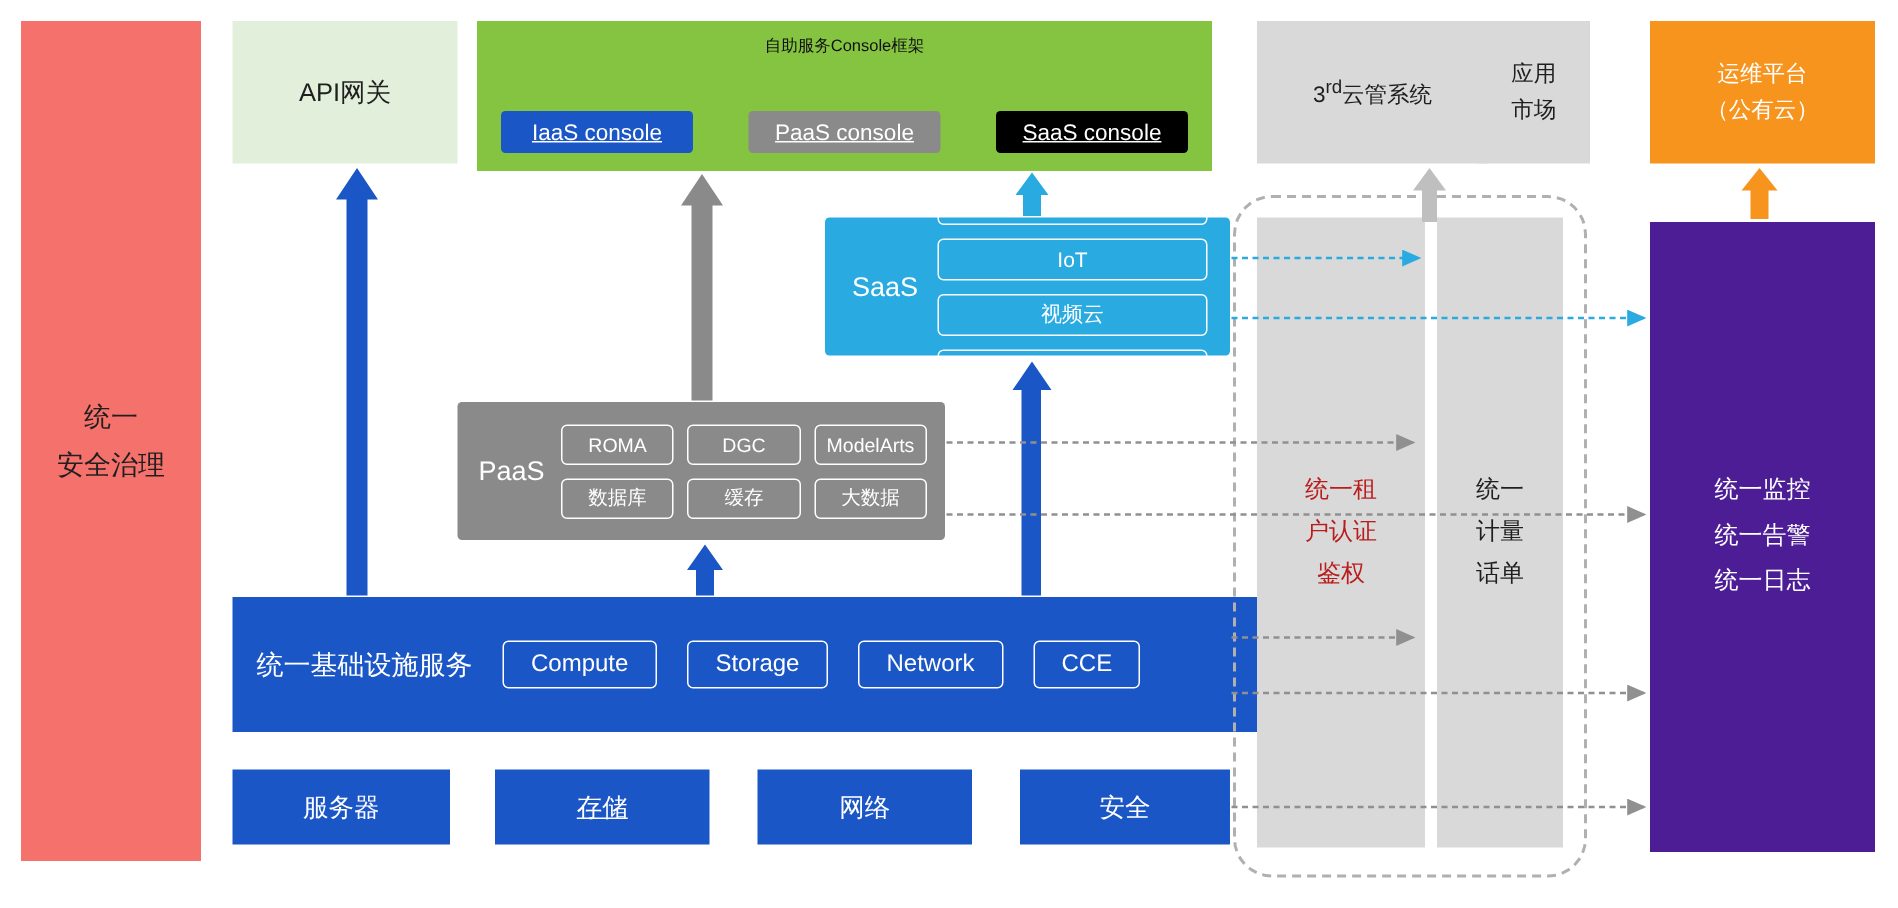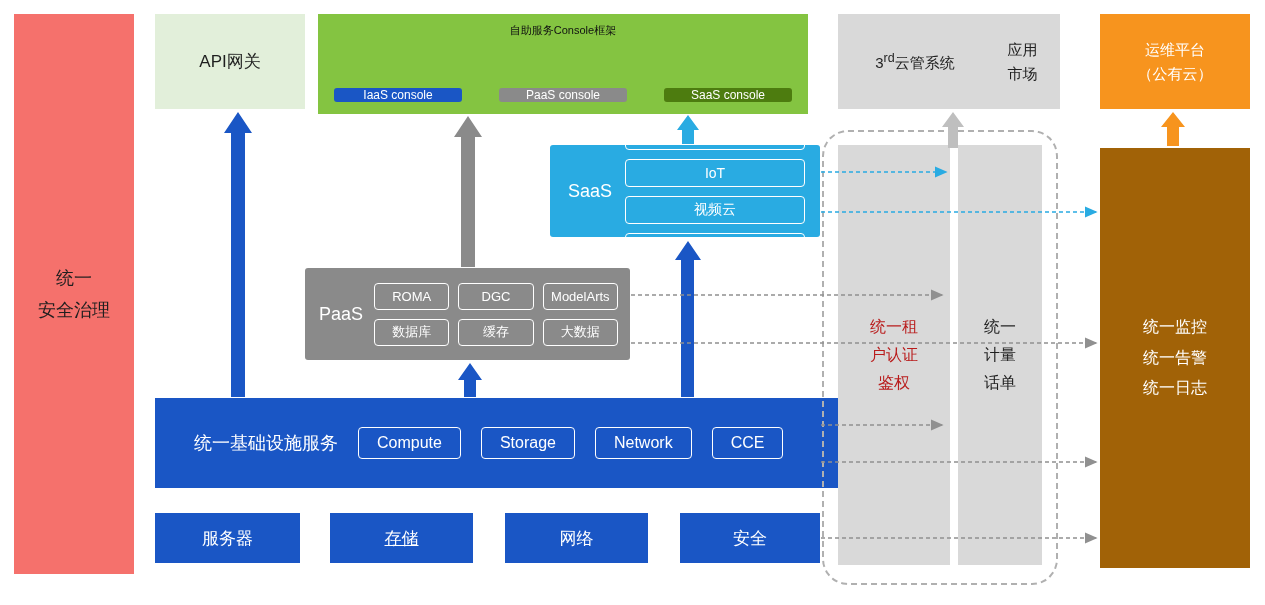--- a/index.html
+++ b/index.html
@@ -8,55 +8,55 @@
   .abs{position:absolute;box-sizing:border-box;}
   .center{display:flex;align-items:center;justify-content:center;text-align:center;}
   .pre{white-space:pre-line;}
 
   .bar-red{left:14px;top:14px;width:120px;height:560px;background:#F5716C;color:#1f1f1f;font-size:18px;line-height:1.8;}
   .box-api{left:155px;top:14px;width:150px;height:95px;background:#E2EFDA;color:#1f1f1f;font-size:17px;}
 
   .console-frame{left:318px;top:14px;width:490px;height:100px;background:#84C441;display:flex;flex-direction:column;}
   .console-title{text-align:center;margin-top:9px;font-size:11px;color:#111;}
   .console-buttons{display:flex;justify-content:space-between;padding:0 16px;margin:auto 0 12px;}
-  .console-btn{width:128px;height:14px;display:flex;align-items:center;justify-content:center;color:#fff;font-size:12px;border-radius:3px;}
+  .console-btn{width:128px;height:28px;display:flex;align-items:center;justify-content:center;color:#fff;font-size:15px;border-radius:3px;text-decoration:underline;}
   .btn-iaas{background:#1A56C5;}
   .btn-paas{background:#8A8A8A;}
-  .btn-saas{background:#4d7c0f;}
+  .btn-saas{background:#000000;}
 
   .box-3rd{left:838px;top:14px;width:154px;height:95px;background:#D9D9D9;color:#1f1f1f;font-size:15px;}
   .box-market{left:985px;top:14px;width:75px;height:95px;background:#D9D9D9;color:#1f1f1f;font-size:15px;line-height:1.55;}
   .box-om{left:1100px;top:14px;width:150px;height:95px;background:#F7941E;color:#fff;font-size:15px;line-height:1.6;}
 
   .saas-box{left:550px;top:145px;width:270px;height:92px;background:#29ABE2;border-radius:3px;display:flex;align-items:center;}
   .paas-box{left:305px;top:268px;width:325px;height:92px;background:#8A8A8A;border-radius:3px;display:flex;align-items:center;}
   .layer-label{color:#fff;font-size:18px;}
   .saas-box .layer-label{margin:0 13px 0 18px;}
   .paas-box .layer-label{margin:0 11px 0 14px;}
   .chip{border:1.5px solid #fff;border-radius:4px;color:#fff;display:flex;align-items:center;justify-content:center;box-sizing:border-box;}
   .saas-grid{display:grid;grid-template-columns:1fr;gap:9px 10px;flex:1;margin-right:15px;}
   .saas-grid .chip{height:28px;font-size:14px;}
   .paas-grid{display:grid;grid-template-columns:1fr 1fr 1fr;gap:9px 9px;flex:1;margin-right:12px;}
   .paas-grid .chip{height:27px;font-size:13px;}
 
-  .infra-box{left:155px;top:398px;width:742px;height:90px;background:#1A56C5;display:flex;align-items:center;border-radius:0;padding-left:23px;}
+  .infra-box{left:155px;top:398px;width:742px;height:90px;background:#1A56C5;display:flex;align-items:center;border-radius:0;}
   .infra-label{color:#fff;font-size:18px;margin:0 20px 0 16px;white-space:nowrap;}
   .infra-items{display:flex;gap:20px;}
   .infra-items .chip{height:32px;font-size:16px;padding:0 18px;white-space:nowrap;}
 
   .bottom-box{top:513px;height:50px;background:#1A56C5;color:#fff;font-size:17px;}
   .b1{left:155px;width:145px;}
   .b2{left:330px;width:143px;text-decoration:underline;}
   .b3{left:505px;width:143px;}
   .b4{left:680px;width:140px;}
 
   .dashed-frame{left:822px;top:130px;width:236px;height:455px;border:2px dashed #B0B0B0;border-radius:26px;}
   .bar-auth{left:838px;top:145px;width:112px;height:420px;background:#D9D9D9;color:#b91c1c;font-size:16px;line-height:1.75;}
   .bar-meter{left:958px;top:145px;width:84px;height:420px;background:#D9D9D9;color:#1f1f1f;font-size:16px;line-height:1.75;}
-  .bar-monitor{left:1100px;top:148px;width:150px;height:420px;background:#a16207;color:#fff;font-size:16px;line-height:1.9;}
+  .bar-monitor{left:1100px;top:148px;width:150px;height:420px;background:#4c1d95;color:#fff;font-size:16px;line-height:1.9;}
 
   .overlay{position:absolute;left:0;top:0;z-index:10;pointer-events:none;}
 </style>
 </head>
 <body>
 
 <div id="canvas">
 
   <div class="abs center pre bar-red">统一
 安全治理</div>

